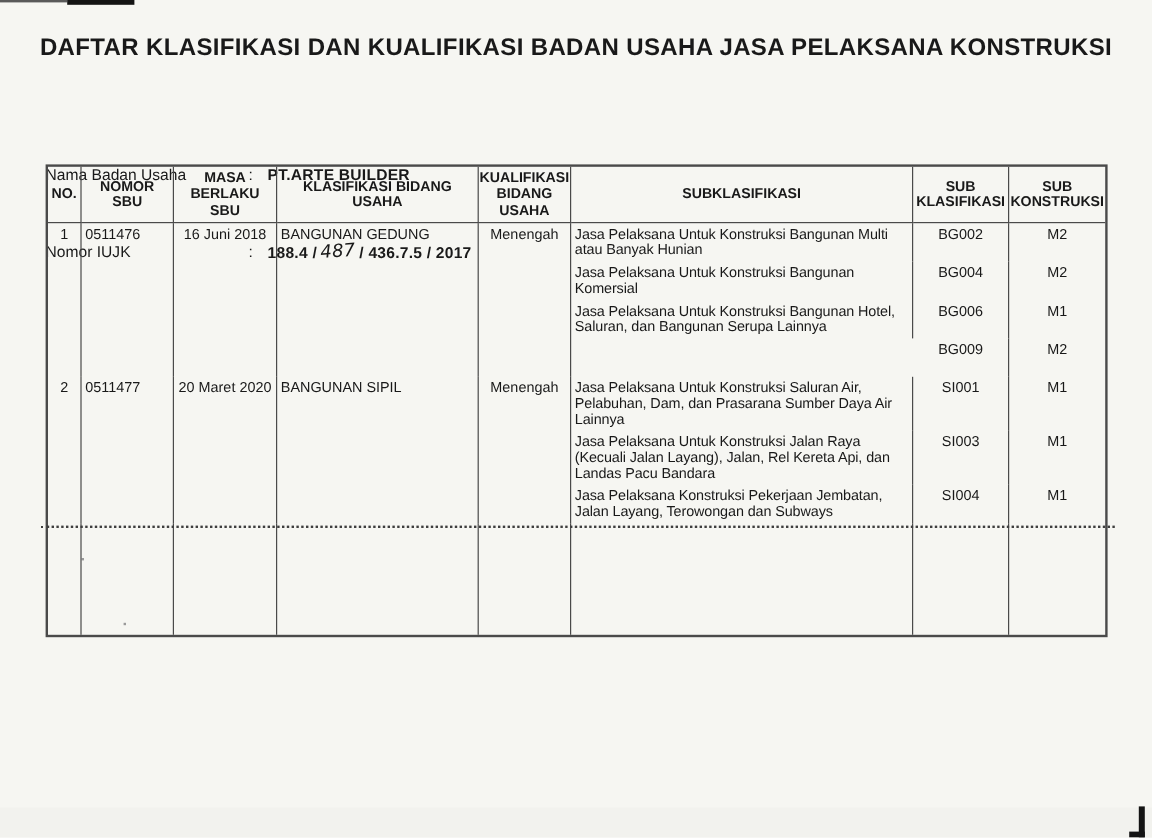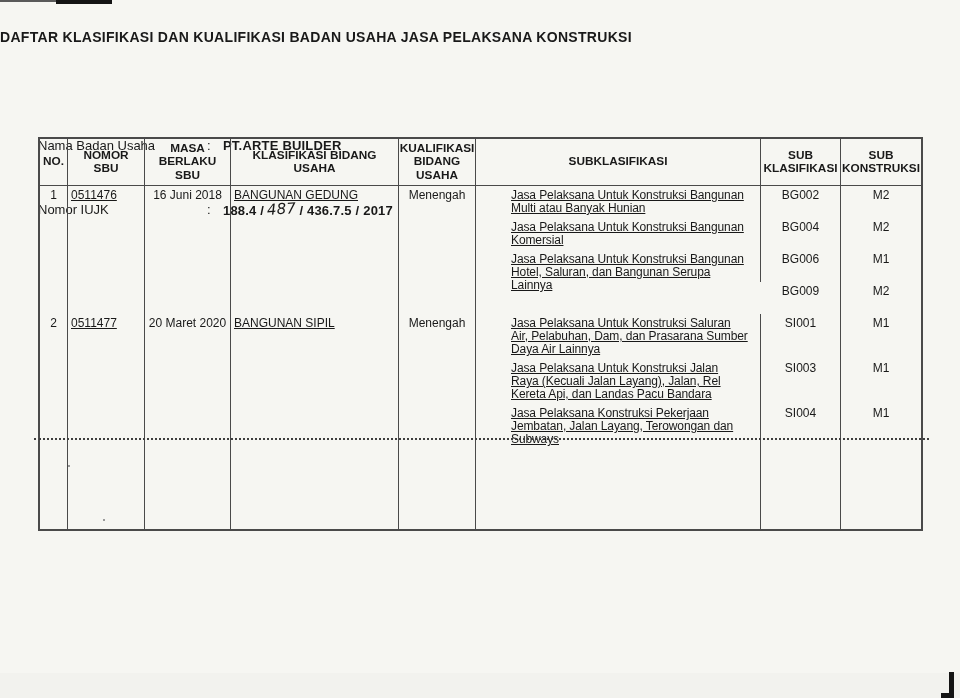--- a/index.html
+++ b/index.html
@@ -3,21 +3,21 @@
 <meta charset="utf-8">
 <style>
   html,body { margin:0; padding:0; }
   .page {
     position:relative; width:960px; height:698px; overflow:hidden;
     background:#f6f6f2; color:#191919;
     font-family:"Liberation Sans","DejaVu Sans",sans-serif;
   }
   .doc-title {
     position:absolute; top:29px; left:0; width:100%;
-    text-align:left; font-size:14px; font-weight:bold; letter-spacing:0.3px;
+    text-align:center; font-size:20px; font-weight:bold; letter-spacing:0.3px;
   }
   .doc-subtitle {
     position:absolute; top:51px; left:0; width:100%;
     text-align:center; font-size:13px;
   }
   .info { position:absolute; left:38px; top:90px; font-size:13px; line-height:16px; }
   .info-row { display:flex; align-items:flex-start;margin-top:48px; }
   .info-label { width:169px; }
   .info-colon { width:16px; text-align:left; }
   .info-value { font-weight:bold; letter-spacing:0.2px; white-space:nowrap; }
@@ -38,22 +38,22 @@
   .cell { border-right:1.5px solid #4a4a4a; }
   .th {
     border-bottom:1.5px solid #4a4a4a;
     display:flex; align-items:center; justify-content:center;
     text-align:center; font-weight:bold; font-size:11.8px; line-height:13.5px;
   }
   .th.pad { padding:0 10px;text-align:center; }
   .th.pad-sm { padding:12px 8px; }
   .td { font-size:12px; line-height:13px; padding-top:3px; }
   .td.center { text-align:center; }
-  .td.left { padding-left:3px; padding-right:12px;text-decoration:underline; }
-  .td.subtext { letter-spacing:-0.1px;margin-left:32px; }
+  .td.left { padding-left:3px; padding-right:12px; }
+  .td.subtext { letter-spacing:-0.1px; }
   .dashline {
     position:absolute; left:-6px; right:-8px; top:299px;
     border-top:2px dotted #3e3e3e;
   }
   
   .artifact { position:absolute; background:#141414; }
   .art-top-a { left:0; top:0; width:56px; height:2px; background:#5a5a5a; }
   .art-top-b { left:56px; top:0; width:56px; height:4px; }
   .art-br-bar { left:949px; top:672px; width:5px; height:26px; }
   .art-br-foot { left:941px; top:693px; width:13px; height:5px; }

